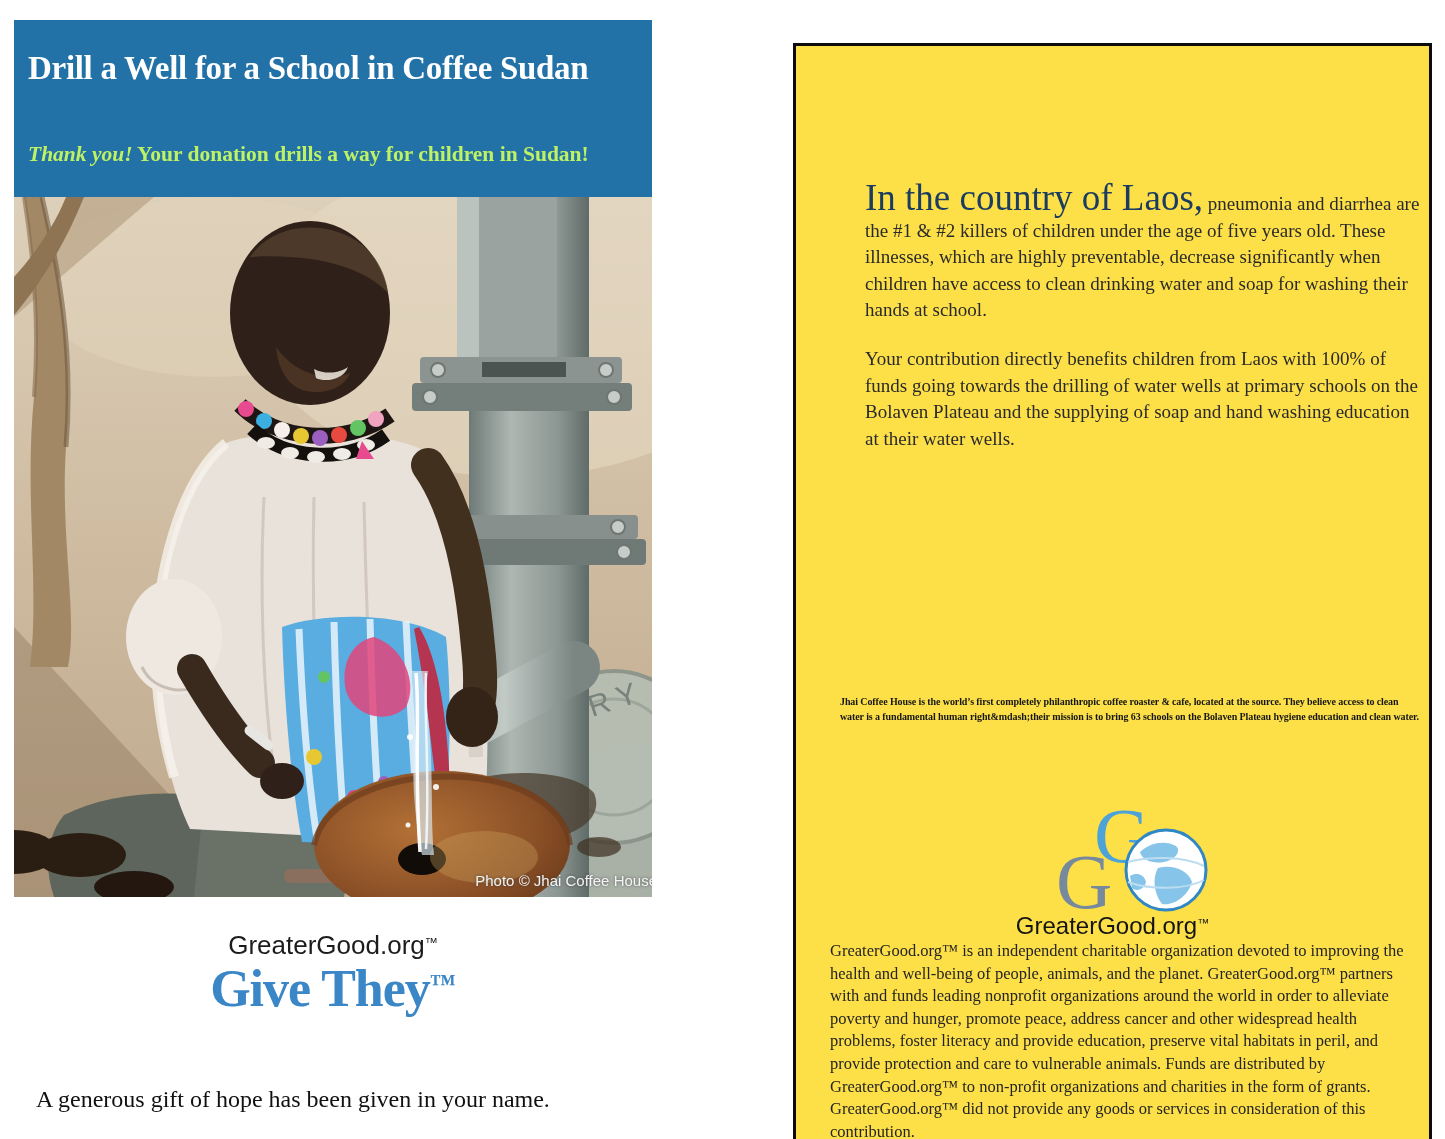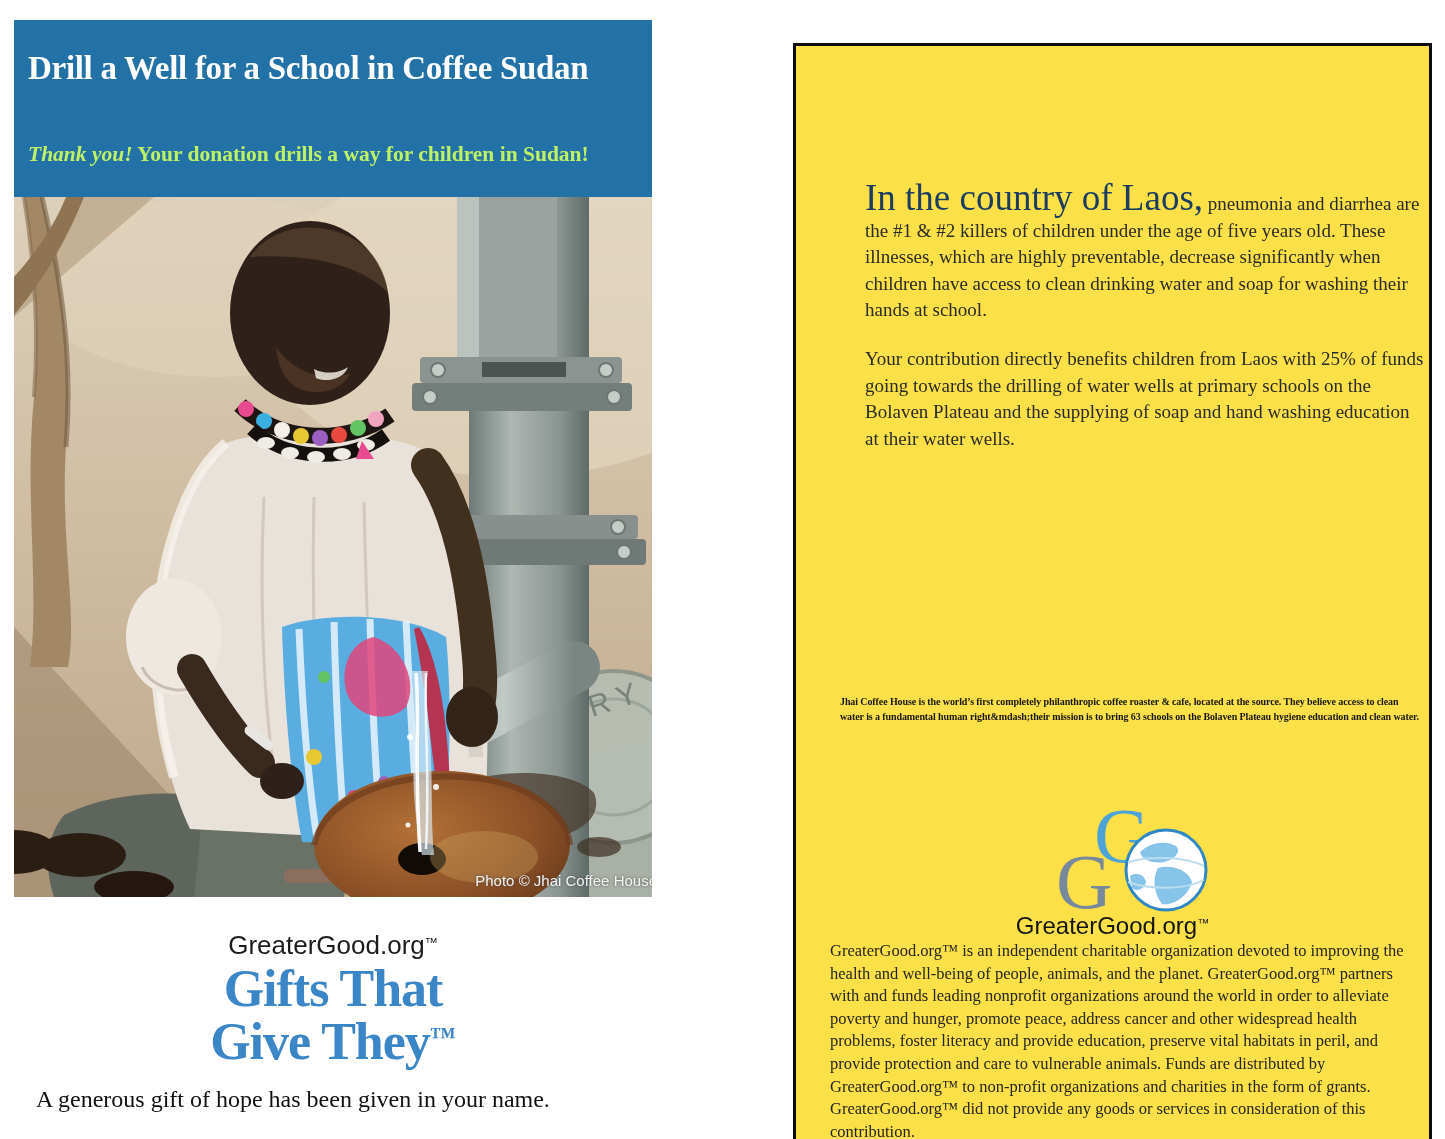--- a/index.html
+++ b/index.html
@@ -204,32 +204,31 @@
           <circle cx="422" cy="590" r="3" fill="#ffffff" opacity="0.9"></circle>
           <circle cx="394" cy="628" r="2.5" fill="#ffffff" opacity="0.9"></circle>
         </g>
       </svg>
       <span class="photo-credit">Photo © Jhai Coffee House</span>
     </div>
 
     <div class="lp-brand"><span>GreaterGood.org</span><span class="sup">™</span></div>
 
     <div class="lp-gifts">
-      <div>Gifts That</div>
       <div><span>Give They</span><span class="sup">™</span></div>
     </div>
 
     <div class="lp-footer">A generous gift of hope has been given in your name.</div>
   </div>
 
   <div class="rp">
 
     <div class="rp-intro"><span class="rp-headline">In the country of Laos,</span><span> pneumonia and diarrhea are the #1 &amp; #2 killers of children under the age of five years old. These illnesses, which are highly preventable, decrease significantly when children have access to clean drinking water and soap for washing their hands at school.</span></div>
 
-    <div class="rp-para2">Your contribution directly benefits children from Laos with 25% of funds going towards the drilling of water wells at primary schools on the Bolaven Plateau and the supplying of soap and hand washing education at their water wells.</div>
+    <div class="rp-para2">Your contribution directly benefits children from Laos with 100% of funds going towards the drilling of water wells at primary schools on the Bolaven Plateau and the supplying of soap and hand washing education at their water wells.</div>
 
     <div class="rp-jhai">Jhai Coffee House is the world’s first completely philanthropic coffee roaster &amp; cafe, located at the source. They believe access to clean water is a fundamental human right&amp;mdash;their mission is to bring 63 schools on the Bolaven Plateau hygiene education and clean water.</div>
 
     <svg class="rp-monogram" viewBox="0 0 170 116">
       <text x="40" y="66" font-family="Liberation Serif, serif" font-size="78" fill="#4da3d8">G</text>
       <text x="2" y="112" font-family="Liberation Serif, serif" font-size="78" fill="#77899c">G</text>
       <g>
         <circle cx="112" cy="74" r="40" fill="#ffffff" stroke="#2f87c3" stroke-width="3"></circle>
         <path d="M86,56 C96,46 112,44 122,50 C128,56 120,64 110,66 C98,68 88,64 86,56 Z" fill="#86c5e9"></path>
         <path d="M104,72 C118,68 134,74 138,86 C134,100 120,110 108,108 C100,98 98,82 104,72 Z" fill="#86c5e9"></path>

